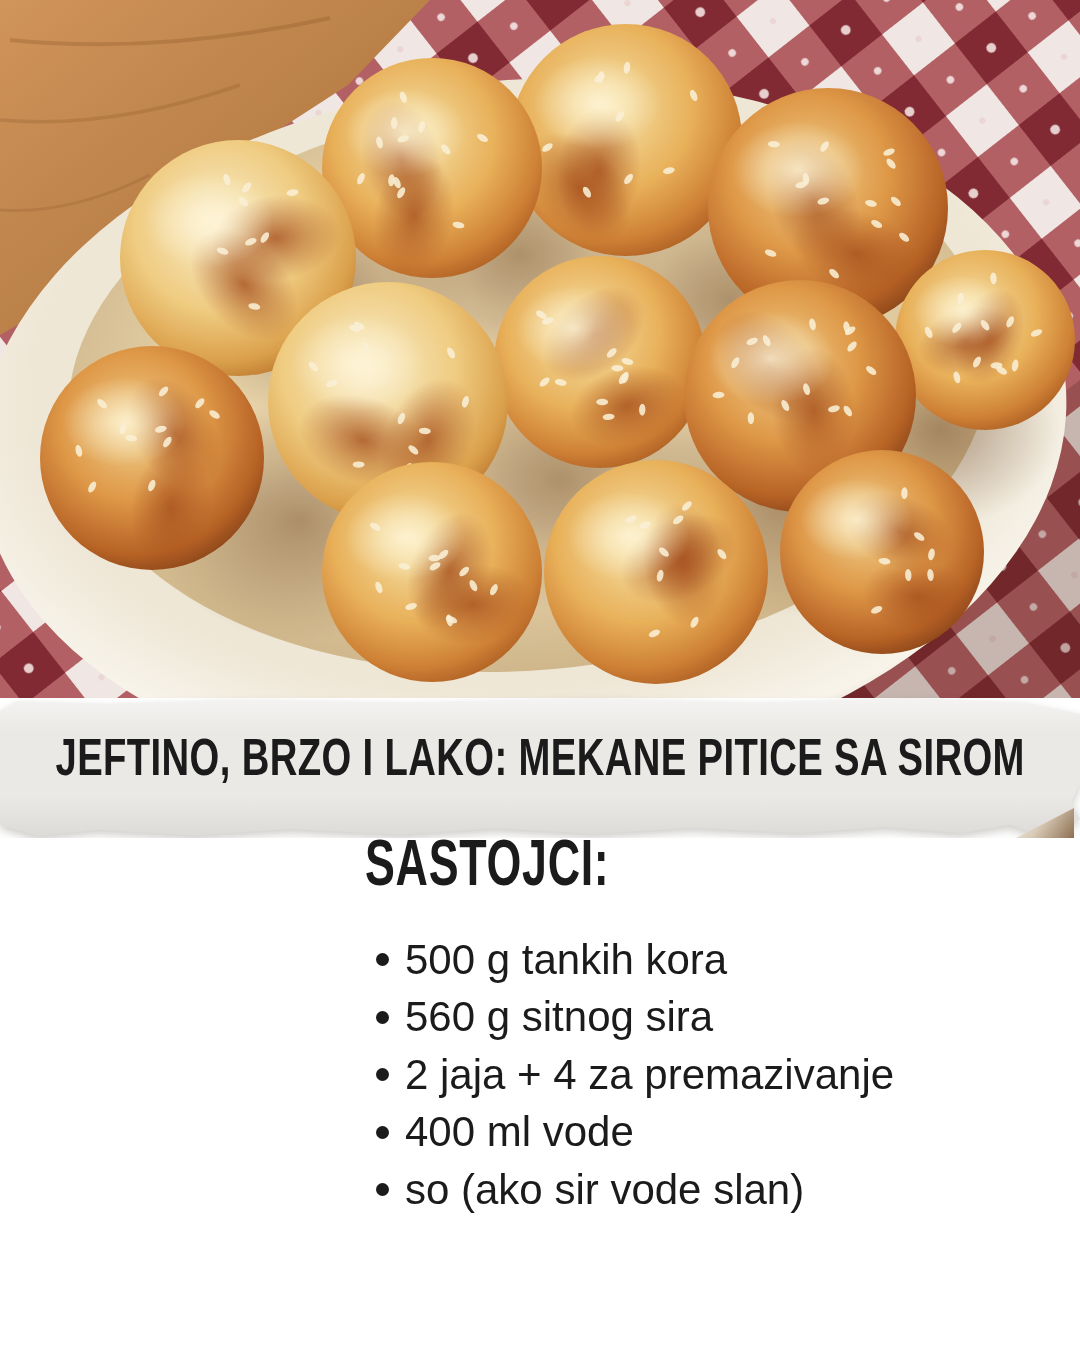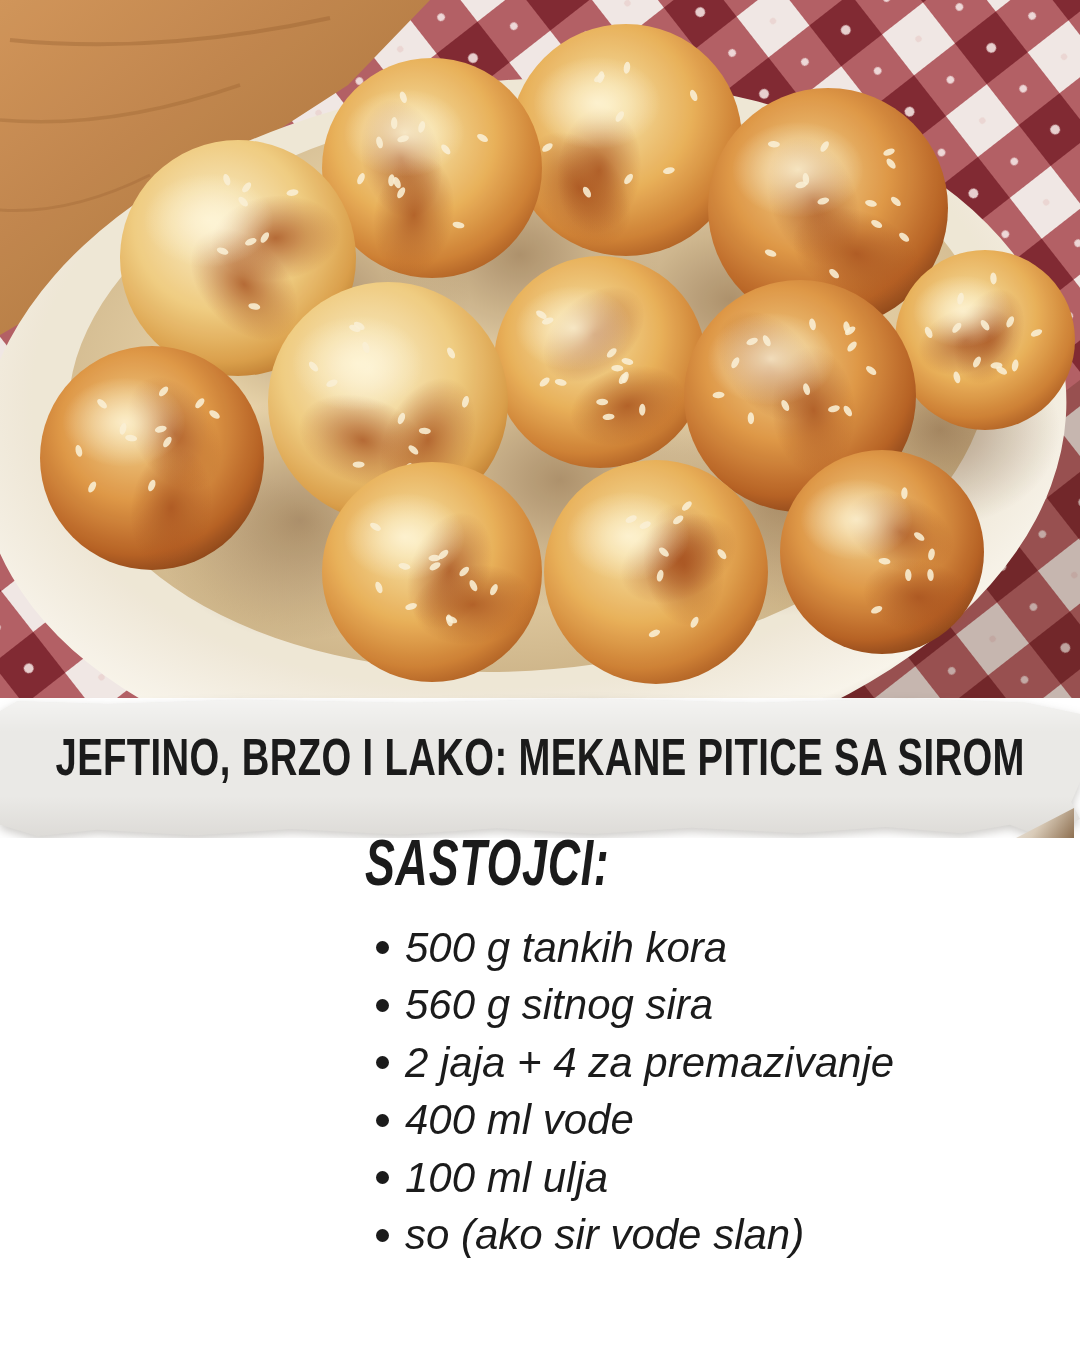--- a/index.html
+++ b/index.html
@@ -36,27 +36,27 @@
     color:var(--ink,#161616);
   }
   .curl{ 
     position:absolute;right:6px;top:808px;width:58px;height:30px;
     background:linear-gradient(125deg,#efece8 0%,#d9cbb8 45%,#8d6f50 100%);
     clip-path:polygon(100% 0,100% 100%,0 100%);
     box-shadow:-2px 2px 3px rgba(0,0,0,.2);
   }
 
   
-  .content{position:absolute;left:0;top:838px;width:1080px;height:512px;background:var(--page_bg,#fff);font-style:italic;}
+  .content{position:absolute;left:0;top:838px;width:1080px;height:512px;background:var(--page_bg,#fff);}
   .heading{
     position:absolute;left:365px;top:-7px;margin:0;line-height:64px;
     font-size:64px;font-weight:700;letter-spacing:1px;
     transform:scaleX(.70);transform-origin:0 50%;white-space:nowrap;
   }
-  ul.ing{position:absolute;left:376px;top:81px;margin:0;padding:0;list-style:none;}
+  ul.ing{position:absolute;left:376px;top:93px;margin:0;padding:0;list-style:none;}
   ul.ing li{display:flex;align-items:center;height:57.5px;font-size:42px;line-height:1;}
   .dot{width:13px;height:13px;border-radius:50%;background:var(--ink,#1b1b1b);margin-right:16px;flex:none;}
   .itx{white-space:nowrap;}
 </style>
 </head>
 <body>
 
 <div class="page">
 
   <div class="photo">
@@ -370,22 +370,18 @@
         <li>
           <span class="dot"></span>
           <span class="itx">2 jaja + 4 za premazivanje</span>
         </li>
         <li>
           <span class="dot"></span>
           <span class="itx">400 ml vode</span>
         </li>
         <li>
           <span class="dot"></span>
-          <span class="itx">100 ml ulja</span>
-        </li>
-        <li>
-          <span class="dot"></span>
           <span class="itx">so (ako sir vode slan)</span>
         </li>
       </ul>
   </div>
 
 </div>
 
 </body></html>

